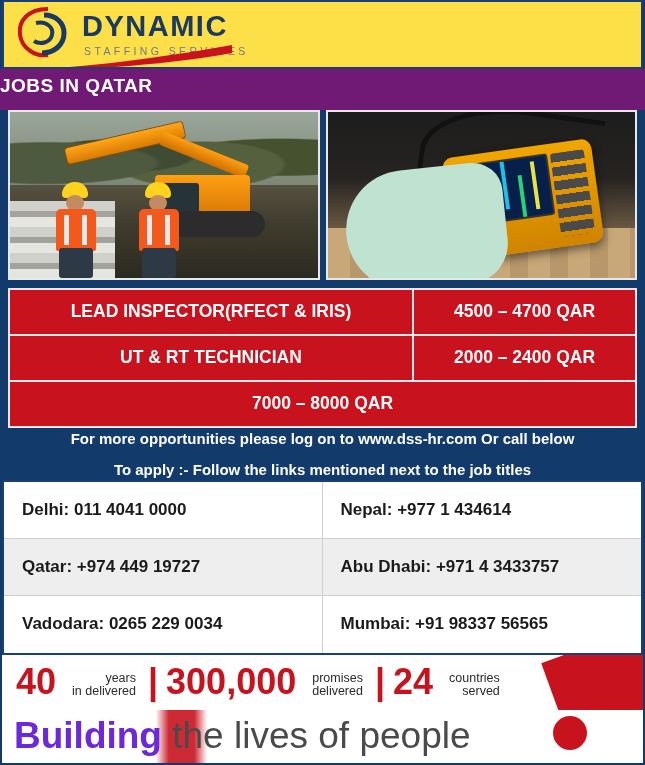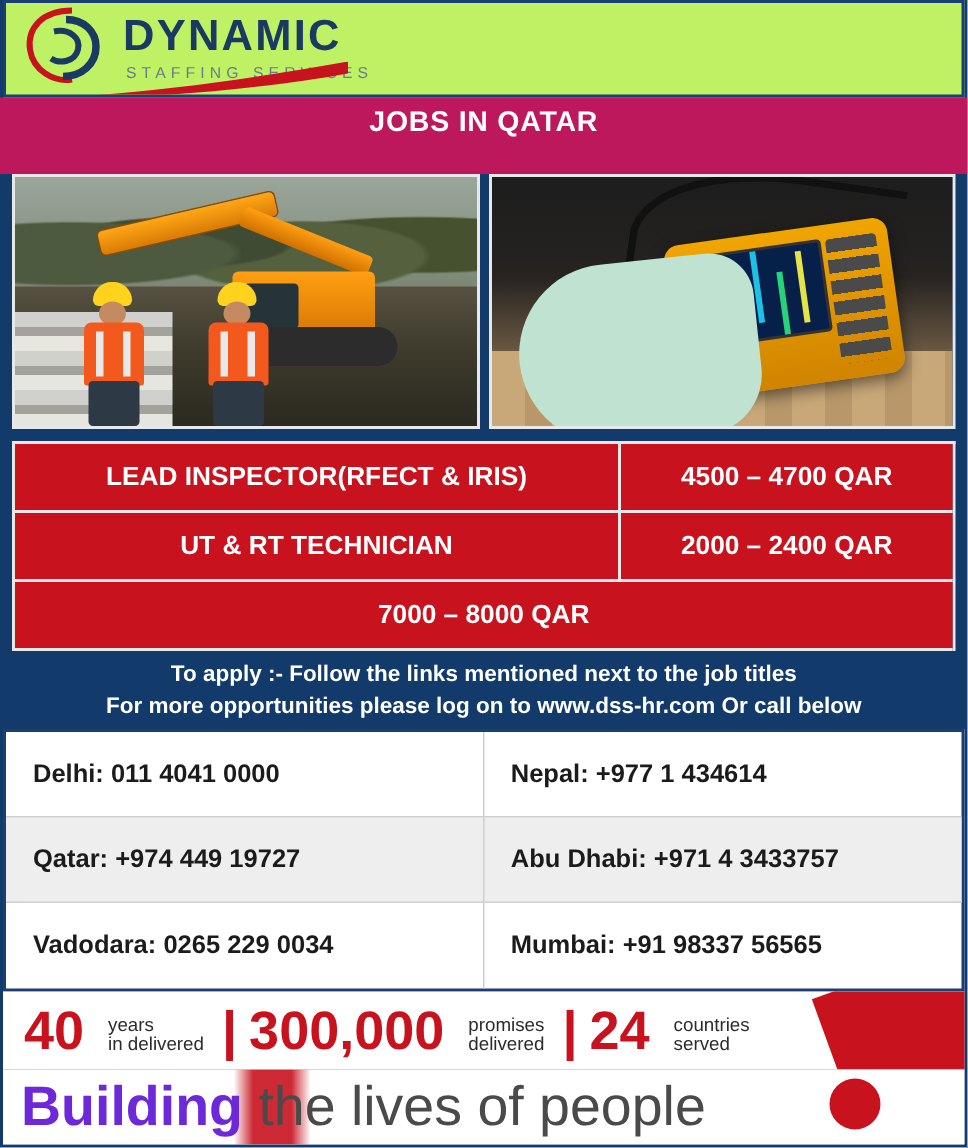--- a/index.html
+++ b/index.html
@@ -12,21 +12,21 @@
   .poster {
     width: 645px; height: 765px;
     background: #123a6b;
     position: relative;
     display: flex;
     flex-direction: column;
   }
 
   
   .logo-bar {
-    background: #bef264;
+    background: #fde047;
     height: 72px;
     border: 2px solid #1a3f73;
     margin: 0 2px 0 2px;
     position: relative;
     display: flex;
     align-items: center;
     overflow: hidden;
   }
   .logo-mark {
     width: 62px; height: 58px;
@@ -58,27 +58,27 @@
   }
   .logo-swoosh {
     position: absolute;
     left: 0; bottom: -4px;
     width: 230px; height: 26px;
     overflow: hidden;
   }
 
   
   .title-band {
-    text-align: center;
+    text-align: left;
     color: #ffffff;
     font-size: 19px;
     font-weight: bold;
     letter-spacing: 0.5px;
-    padding: 6px 0 23px 0;
-    background: #be185d;
+    padding: 6px 0 13px 0;
+    background: #701a75;
   }
 
   
   .images {
     display: flex;
     gap: 6px;
     padding: 0 8px;
   }
   .img-box {
     flex: 1 1 0;
@@ -294,20 +294,21 @@
   
   .stats {
     background: #ffffff;
     margin: 0 2px;
     height: 58px;
     display: flex;
     align-items: center;
     padding-left: 14px;
     position: relative;
     overflow: hidden;
+    text-align: right;
   }
   .stat { display: flex; align-items: flex-end; }
   .stat .big {
     font-size: 36px;
     font-weight: bold;
     color: #c8121e;
     line-height: 1;
     font-family: "Liberation Sans", sans-serif;
   }
   .stat .words {
@@ -435,22 +436,22 @@
     </div>
     <div class="job-row">
       <div class="job-title">UT &amp; RT TECHNICIAN</div>
       <div class="job-salary">2000 – 2400 QAR</div>
     </div>
     <div class="job-row">
       <div class="job-salary">7000 – 8000 QAR</div>
     </div>
   </div>
 
+  <div class="apply second">For more opportunities please log on to www.dss-hr.com Or call below</div>
   <div class="apply">To apply :- Follow the links mentioned next to the job titles</div>
-  <div class="apply second">For more opportunities please log on to www.dss-hr.com Or call below</div>
 
   <div class="contacts">
     <div class="contact-row">
       <div class="contact-cell left">Delhi: 011 4041 0000</div>
       <div class="contact-cell">Nepal: +977 1 434614</div>
     </div>
     <div class="contact-row alt">
       <div class="contact-cell left">Qatar: +974 449 19727</div>
       <div class="contact-cell">Abu Dhabi: +971 4 3433757</div>
     </div>

